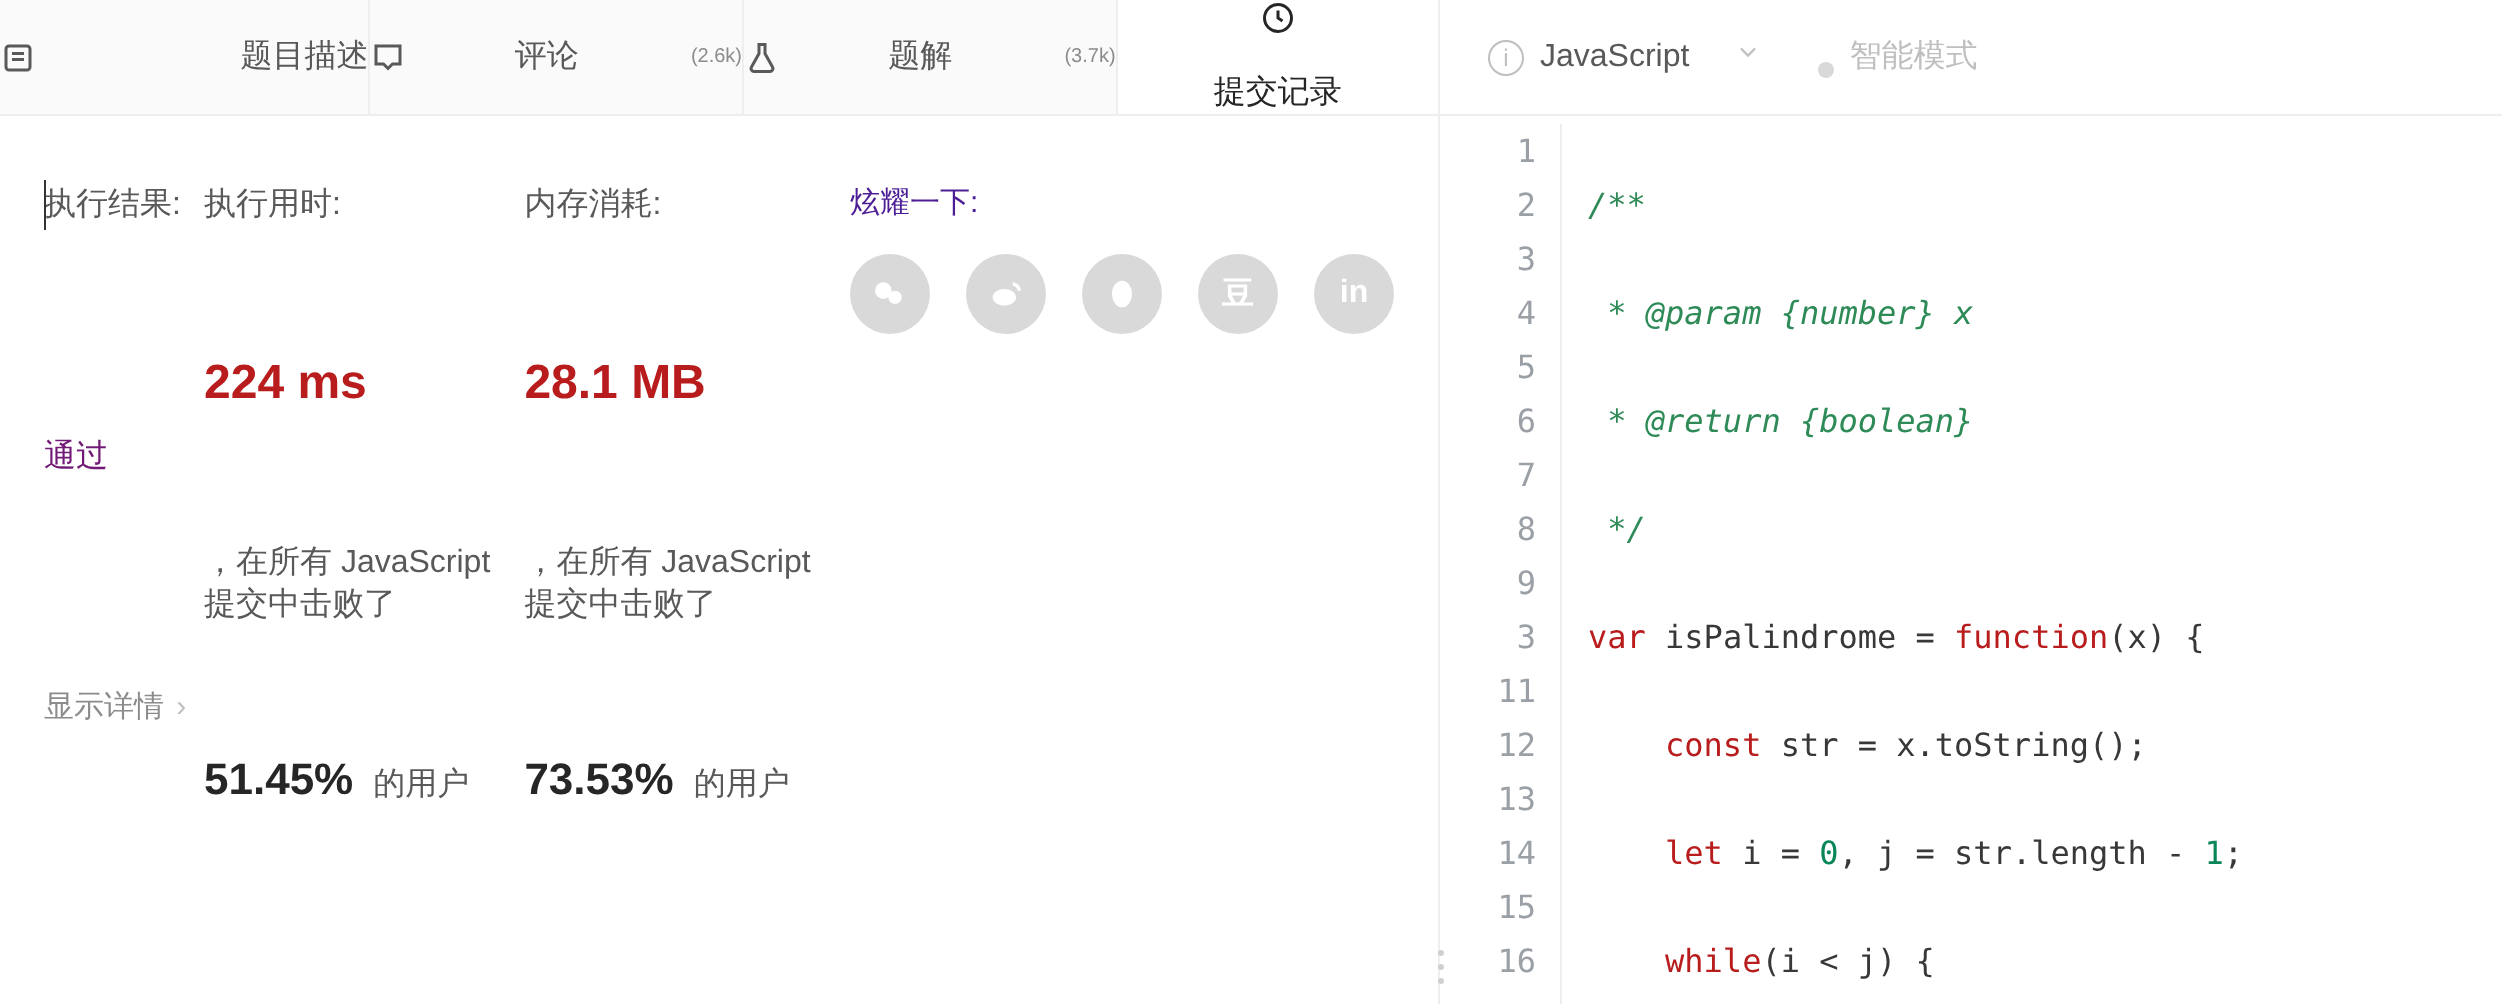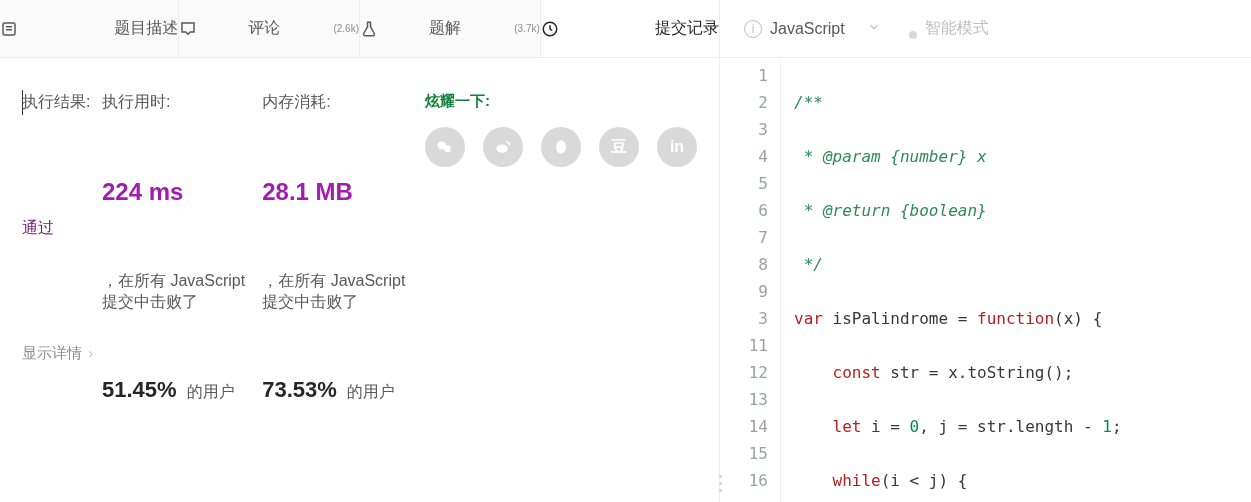--- a/index.html
+++ b/index.html
@@ -1,38 +1,38 @@
 <!DOCTYPE html>
 <html><head>
 <meta charset="utf-8">
 <style>
   * { margin: 0; padding: 0; box-sizing: border-box; }
   html, body { width: 1251px; height: 502px; font-family: -apple-system, "Segoe UI", "PingFang SC", "Microsoft YaHei", sans-serif; background: #fff; overflow: hidden; }
   .shell { display: flex; height: 100%; }
   .left { width: 720px; display: flex; flex-direction: column; border-right: 1px solid #eee; }
   .tabs { display: flex; height: 58px; align-items: stretch; background: #fafafa; border-bottom: 1px solid #eee; }
   .tab { flex: 1 1 auto; display: flex; align-items: center; justify-content: space-between; gap: 6px; color: #595959; font-size: 16px; cursor: pointer; user-select: none; border-right: 1px solid #eee; }
-  .tab:last-child { border-right: none; }
+  .tab:last-child { border-right: none; flex-direction: column; }
   .tab.active { background: #fff; color: #262626; font-weight: 500; }
   .tab .ico { display: inline-flex; align-items: center; justify-content: center; }
   .tab .cnt { color: #8c8c8c; font-size: 10px; margin-left: 2px; }
   .result-pane { flex: 1; background: #fff; padding: 34px 22px 22px 22px; display: flex; flex-direction: row; }
   .row { display: flex; align-items: baseline; gap: 10px; margin-bottom: 22px; color: #595959; font-size: 16px; flex-wrap: wrap; }
   .row.compact { margin-bottom: 16px; }
   .label { color: #595959; min-width: 80px; position: relative; }
   .label.cursor::before{content:"";position:absolute;left:0;top:-2px;bottom:-2px;width:1px;background:#333;}
   .pass { color: #701a75; font-size: 16px; margin-right: 22px; }
   .show { color: #8c8c8c; font-size: 15px; }
   .chev { color: #bfbfbf; margin-left: 2px; }
-  .big { color: #a21caf; font-size: 24px; font-weight: 600; }
+  .big { color: #b91c1c; font-size: 24px; font-weight: 600; }
   .pct { color: #262626; font-size: 22px; font-weight: 600; }
   .tail { color: #595959; }
   .inline-t { color: #595959; }
   .share { margin-top: 0; }
-  .share-label { color: #15803d; font-size: 15px; font-weight: bold; }
+  .share-label { color: #4c1d95; font-size: 15px; }
   .share-icons { display: flex; gap: 18px; margin-top: 14px; }
   .s-ico { width: 40px; height: 40px; border-radius: 50%; background: #d9d9d9; color: #fff; display: flex; align-items: center; justify-content: center; font-size: 16px; font-weight: 600; cursor: pointer; }
   .cta { margin-top: 34px; height: 46px; background: #2db85c; color: #fff; display: flex; align-items: center; justify-content: center; gap: 10px; font-size: 17px; cursor: pointer; border-radius: 2px; }
   .right { flex: 1; display: flex; flex-direction: column; min-width: 0; }
   .lang-bar { height: 58px; display: flex; align-items: center; padding: 0 24px; gap: 28px; border-bottom: 1px solid #eee; }
   .lang-sel { display: flex; align-items: center; gap: 8px; color: #595959; font-size: 16px; cursor: pointer; }
   .info-ico { width: 18px; height: 18px; border: 1.5px solid #bfbfbf; border-radius: 50%; display: inline-flex; align-items: center; justify-content: center; color: #bfbfbf; font-size: 12px; line-height: 1; }
   .lang-car { color: #bfbfbf; margin-left: 14px; }
   .mode { display: flex; align-items: flex-end; gap: 8px; color: #bfbfbf; font-size: 16px; }
   .dot { width: 8px; height: 8px; border-radius: 50%; background: #d9d9d9; }

